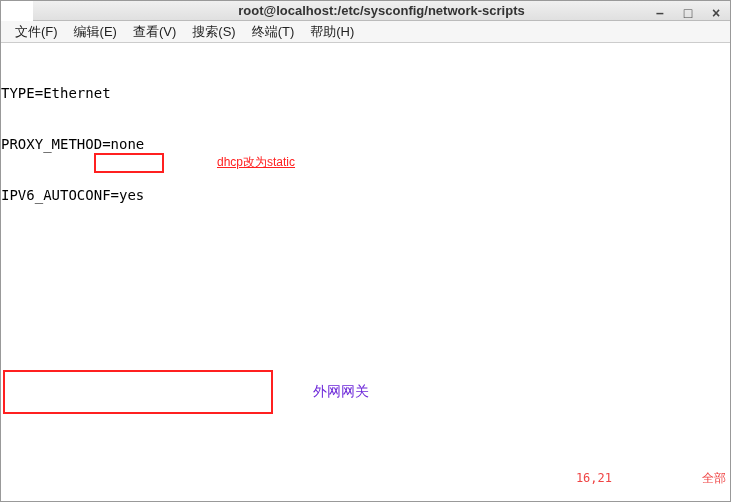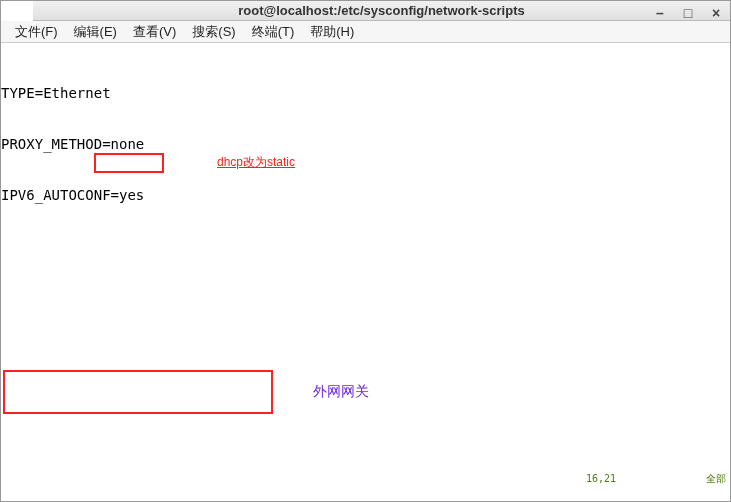--- a/index.html
+++ b/index.html
@@ -108,22 +108,22 @@
     margin-left: 12px;
   }
   .statusbar {
     position: absolute;
     bottom: 2px;
     left: 4px;
     right: 4px;
     display: flex;
     justify-content: flex-end;
     font-family: "DejaVu Sans Mono", monospace;
-    font-size: 10px;
-    color: #4d7c0f;
+    font-size: 12px;
+    color: #ef4444;
   }
   .statusbar .pos { margin-right: 90px; }
 </style>
 </head>
 <body>
 
 <div class="titlebar">
   <span>root@localhost:/etc/sysconfig/network-scripts</span>
   <div class="window-controls">
     <span>–</span>

